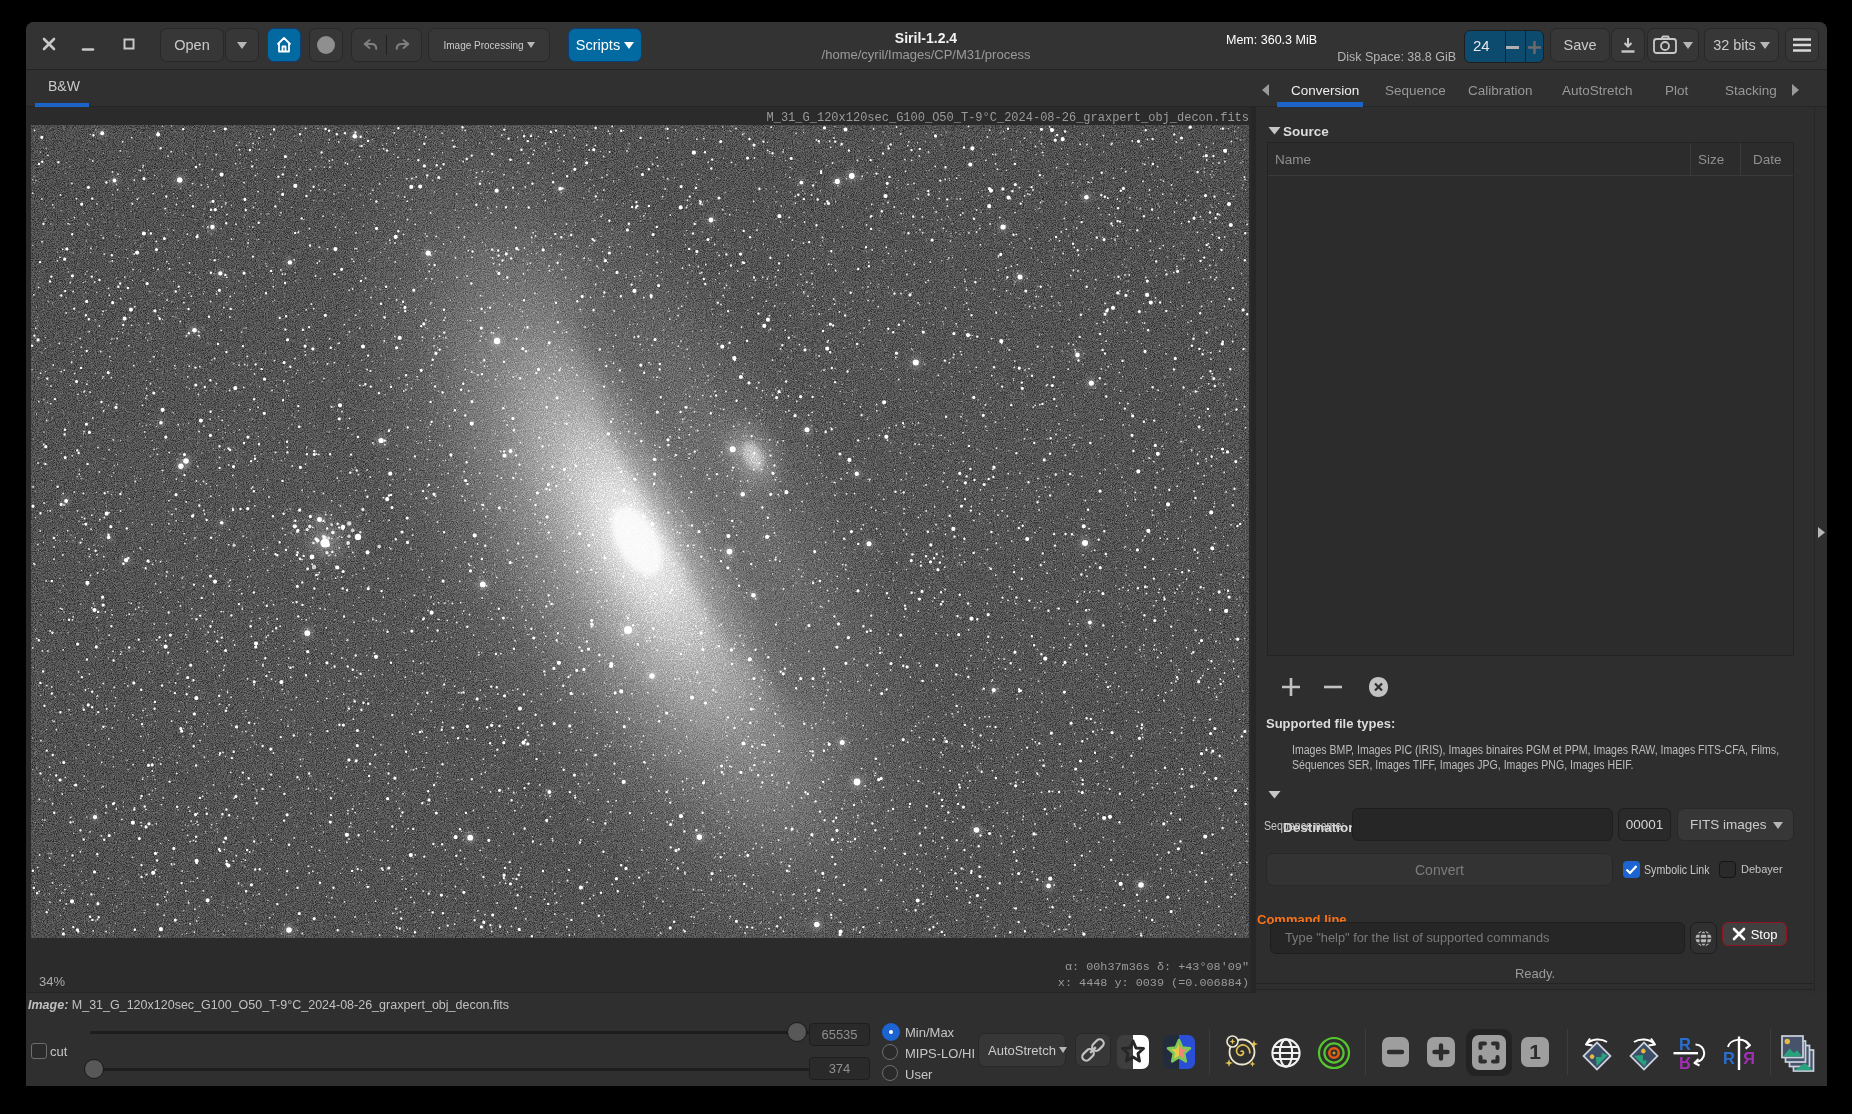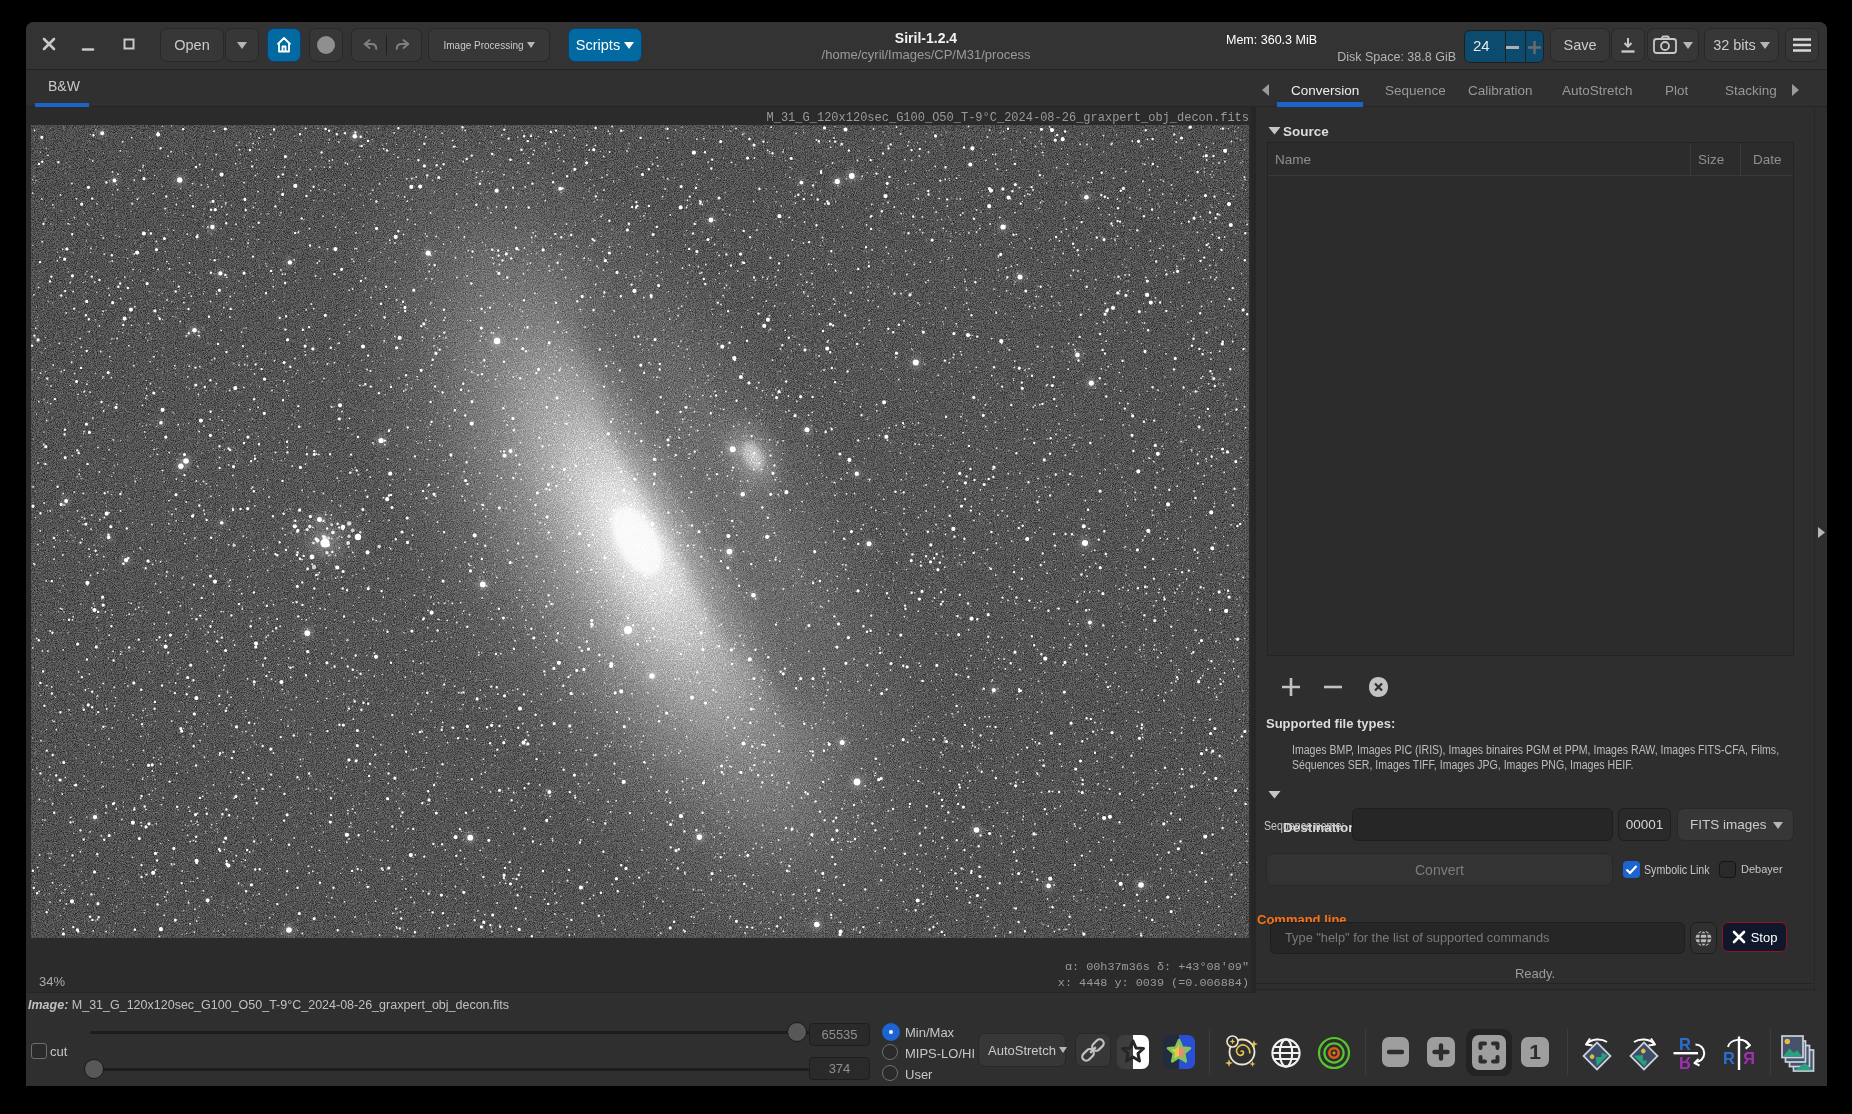--- a/index.html
+++ b/index.html
@@ -362,21 +362,21 @@
 <div class="abs" style="left:1244px;top:900px;width:415px;height:32px;background:#262626;border:1px solid #1e1e1e;border-radius:6px;line-height:30px;padding-left:14px;font-size:12.8px;color:#7a7a7a">Type "help" for the list of supported commands</div>
 <div class="btn" style="left:1664px;top:900px;width:27px;height:32px;background:#303030;border-color:#1e1e1e">
  <svg width="19" height="19" viewBox="0 0 19 19">
         <circle cx="9.5" cy="9.5" r="7.8" fill="#b9b9b9"></circle>
         <g stroke="#303030" stroke-width="1.4" fill="none">
           <ellipse cx="9.5" cy="9.5" rx="3.5" ry="7.8"></ellipse>
           <path d="M1.7 9.5 H17.3 M3 5 H16 M3 14 H16"></path>
         </g>
       </svg>
 </div>
-<div class="abs" style="left:1696px;top:900px;width:65px;height:30px;background:#0f172a;border:1px solid #8f1620;border-radius:6px;display:flex;align-items:center;justify-content:center">
+<div class="abs" style="left:1696px;top:900px;width:65px;height:24px;background:#404040;border:1px solid #8f1620;border-radius:6px;display:flex;align-items:center;justify-content:center">
  <svg width="14" height="14" viewBox="0 0 14 14">
         <path d="M2 2 L12 12 M12 2 L2 12" stroke="#fff" stroke-width="2.6" stroke-linecap="round"></path>
       </svg>
  <span style="color:#fff;font-size:13px;margin-left:5px">Stop</span>
 </div>
 <div class="abs" style="left:1230px;top:944px;width:558px;text-align:center;font-size:13px;color:#9a9a9a">Ready.</div>
 <div class="abs" style="left:1230px;top:961px;width:558px;height:1px;background:#242424"></div>
 <div class="abs" style="left:1230px;top:967px;width:558px;height:1px;background:#242424"></div>
 
 <div class="abs" style="left:1788px;top:85px;width:13px;height:890px;background:#2e2e2e;border-left:1px solid #272727"></div>

